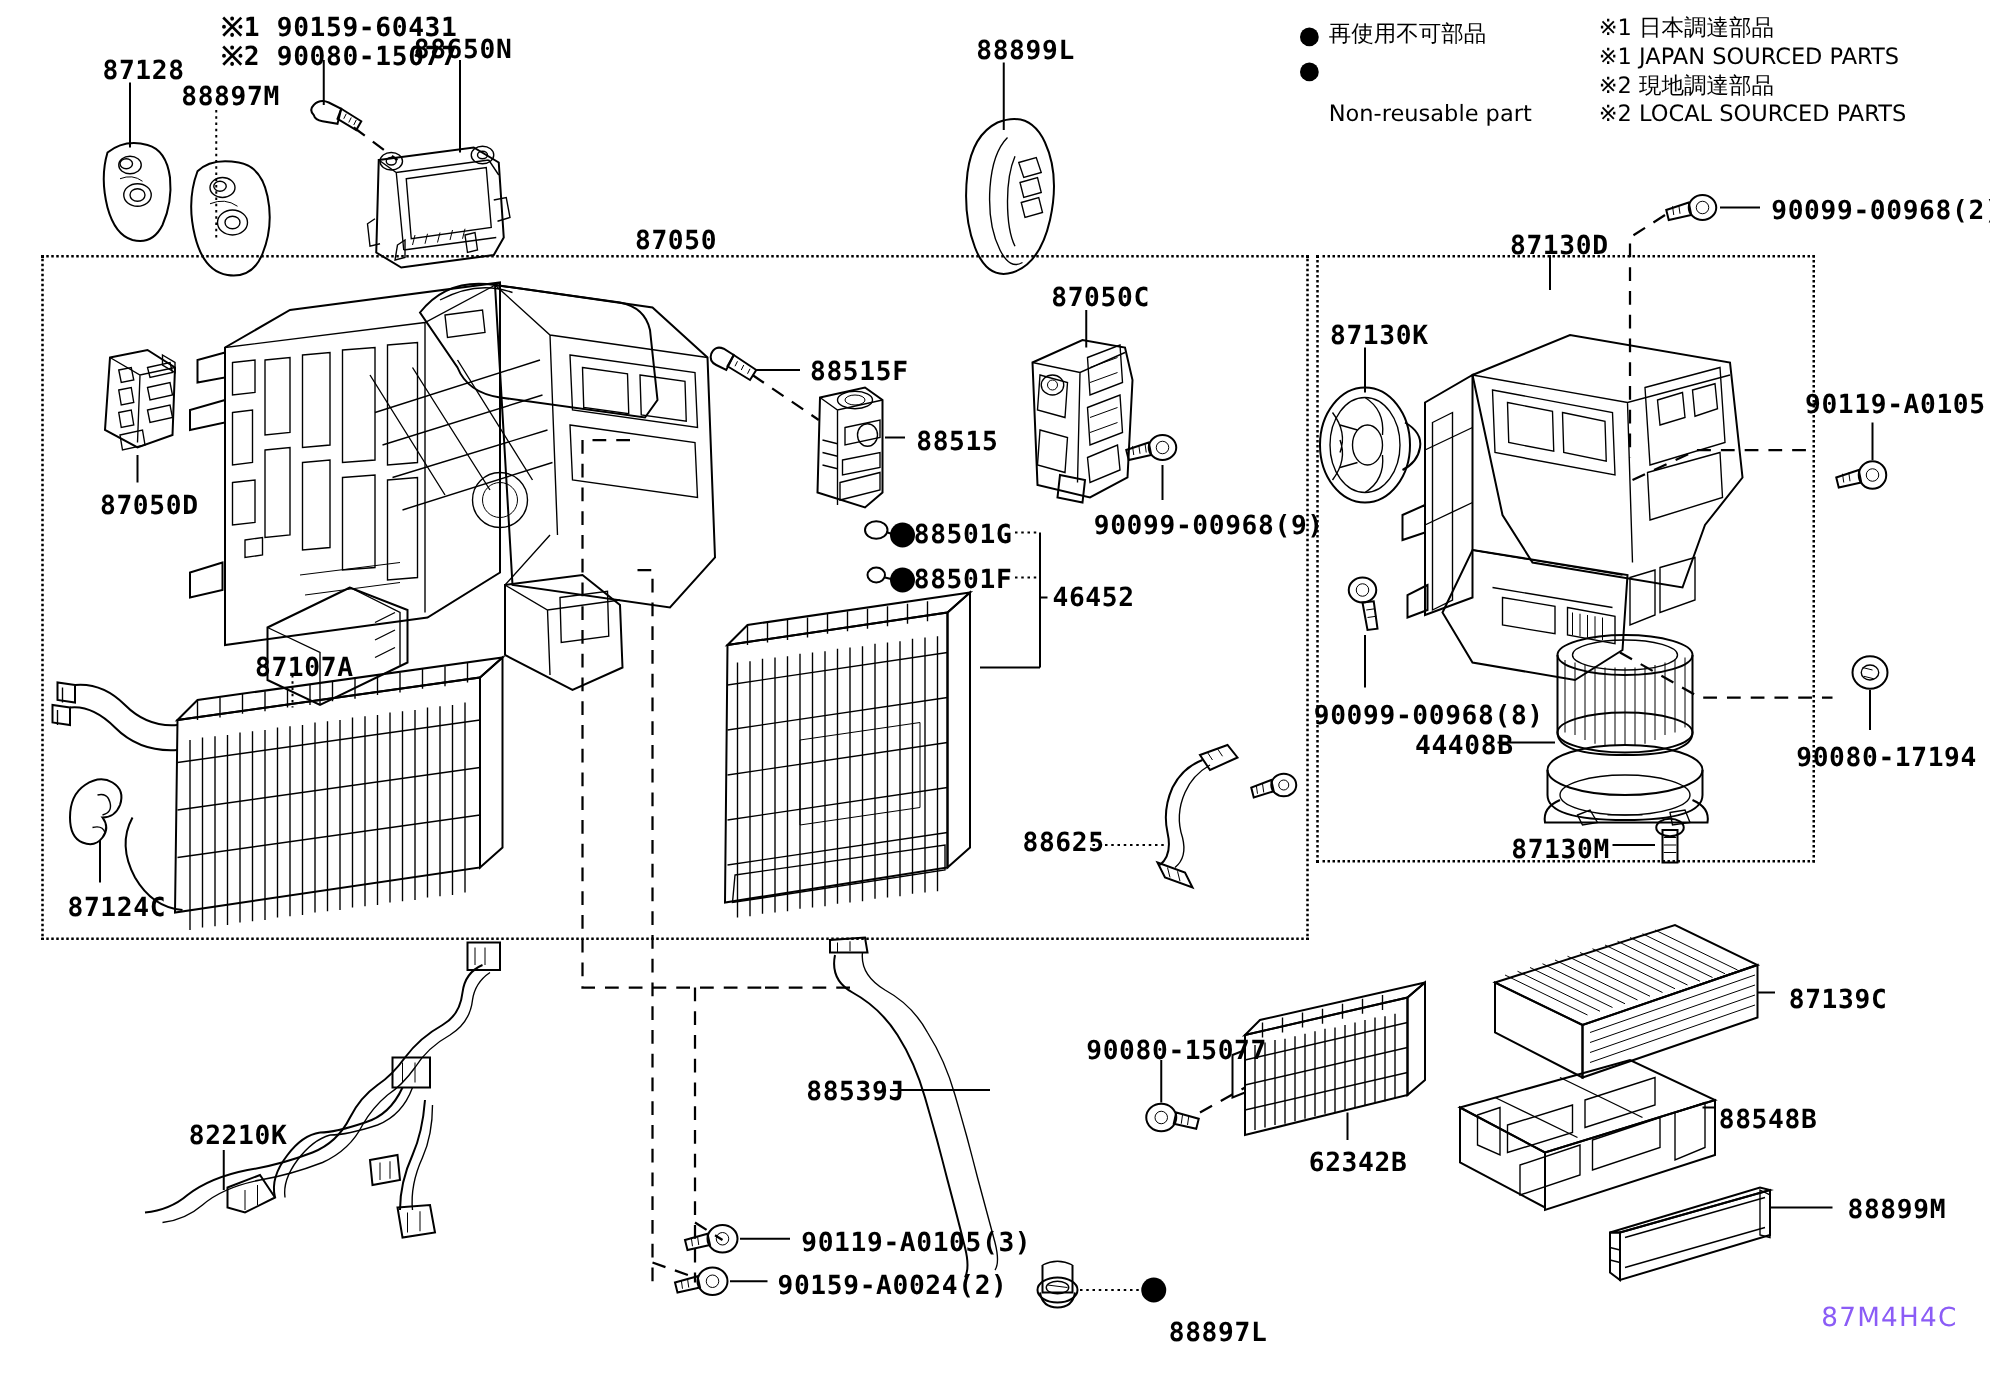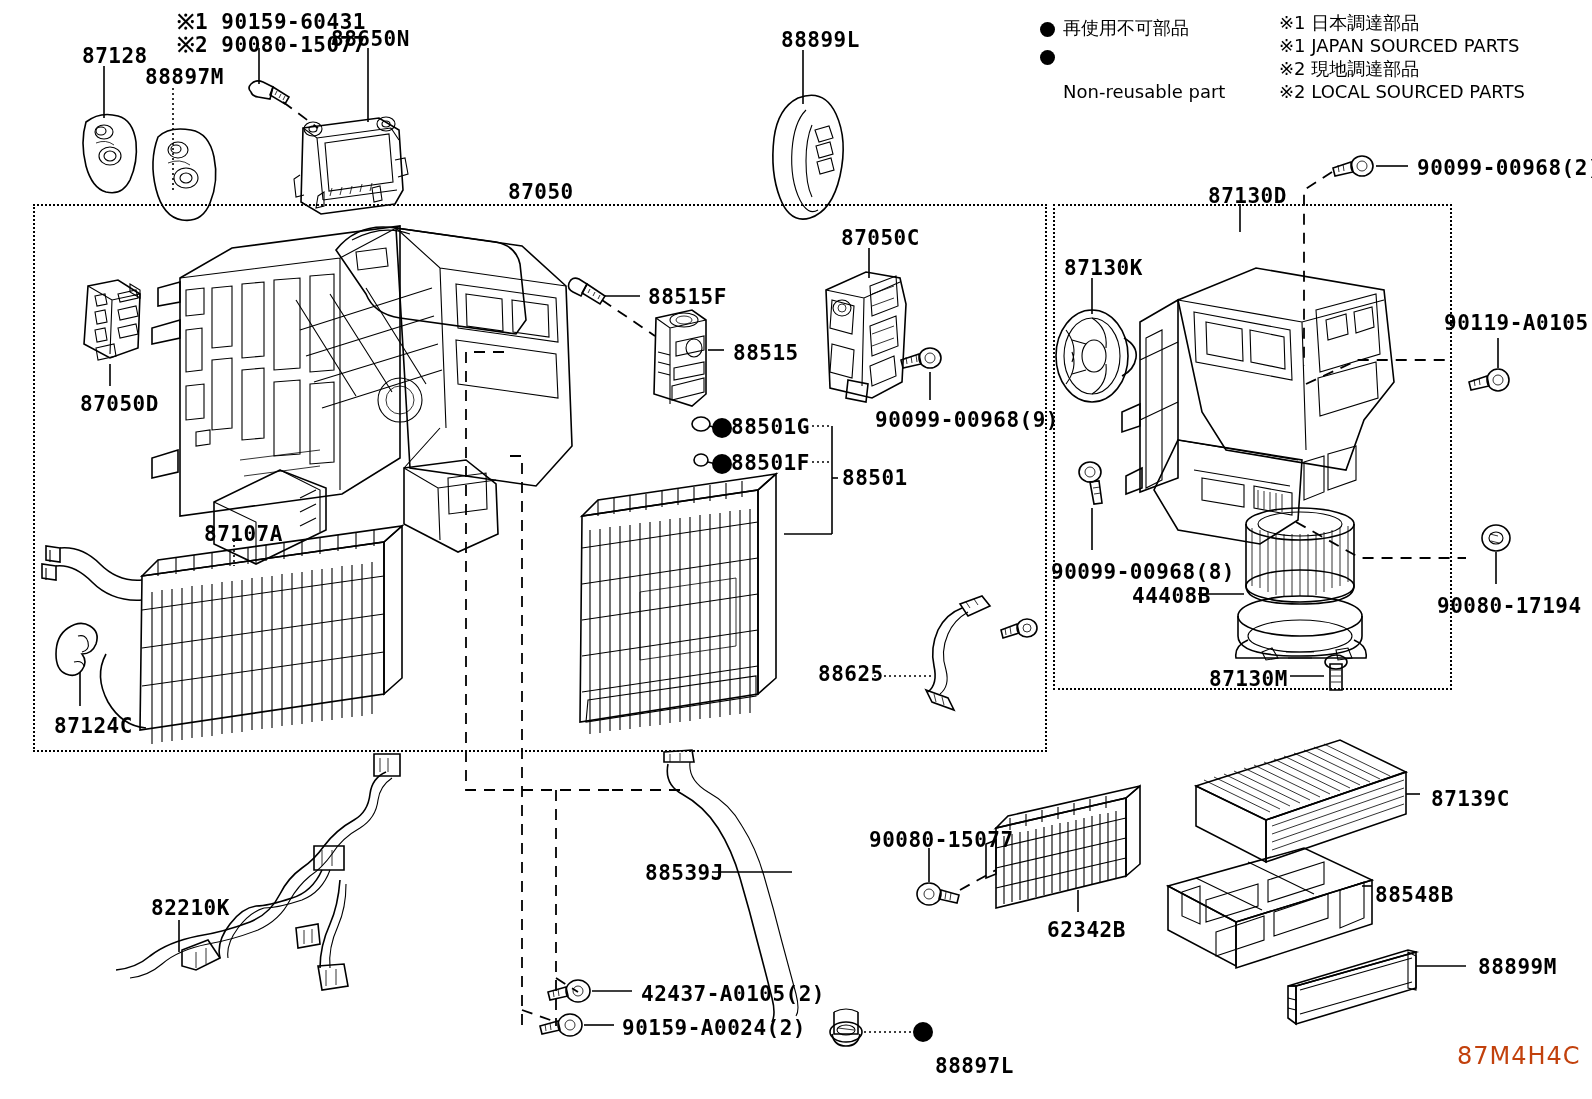--- a/index.html
+++ b/index.html
@@ -39,22 +39,22 @@
   }
   .panel{
     position:absolute;
     border:2px dotted #000;
     box-sizing:border-box;
     background:transparent;
   }
   .code{
     position:absolute;
     font-family:"DejaVu Sans","Liberation Sans",sans-serif;
-    font-size:24px;
-    color:#c2410c;
+    font-size:21px;
+    color:#8b5cf6;
     letter-spacing:1px;
   }
   svg.art{
     position:absolute;left:0;top:0;
     width:1592px;height:1099px;
     pointer-events:none;
   }
   .ln{stroke:#000;stroke-width:1.6;fill:none;}
   .ln-thin{stroke:#000;stroke-width:1.1;fill:none;}
   .ln-hair{stroke:#000;stroke-width:0.8;fill:none;}
@@ -534,38 +534,38 @@
   <div class="lbl" style="left:331px;top:29px;">88650N</div>
   <div class="lbl" style="left:781px;top:30px;">88899L</div>
   <div class="lbl" style="left:508px;top:182px;">87050</div>
   <div class="lbl" style="left:841px;top:228px;">87050C</div>
   <div class="lbl" style="left:80px;top:394px;">87050D</div>
   <div class="lbl" style="left:648px;top:287px;">88515F</div>
   <div class="lbl" style="left:733px;top:343px;">88515</div>
   <div class="lbl" style="left:875px;top:410px;">90099-00968(9)</div>
   <div class="lbl" style="left:731px;top:417px;">88501G</div>
   <div class="lbl" style="left:731px;top:453px;">88501F</div>
-  <div class="lbl" style="left:842px;top:468px;">88501</div>
+  <div class="lbl" style="left:842px;top:468px;">46452</div>
   <div class="lbl" style="left:204px;top:524px;">87107A</div>
   <div class="lbl" style="left:54px;top:716px;">87124C</div>
   <div class="lbl" style="left:818px;top:664px;">88625</div>
   <div class="lbl" style="left:1208px;top:186px;">87130D</div>
   <div class="lbl" style="left:1064px;top:258px;">87130K</div>
   <div class="lbl" style="left:1417px;top:158px;">90099-00968(2)</div>
   <div class="lbl" style="left:1444px;top:313px;">90119-A0105</div>
   <div class="lbl" style="left:1051px;top:562px;">90099-00968(8)</div>
   <div class="lbl" style="left:1132px;top:586px;">44408B</div>
   <div class="lbl" style="left:1437px;top:596px;">90080-17194</div>
   <div class="lbl" style="left:1209px;top:669px;">87130M</div>
   <div class="lbl" style="left:1431px;top:789px;">87139C</div>
   <div class="lbl" style="left:1375px;top:885px;text-align:center;">88548B</div>
   <div class="lbl" style="left:1478px;top:957px;">88899M</div>
   <div class="lbl" style="left:869px;top:830px;">90080-15077</div>
   <div class="lbl" style="left:1047px;top:920px;">62342B</div>
   <div class="lbl" style="left:645px;top:863px;">88539J</div>
   <div class="lbl" style="left:151px;top:898px;">82210K</div>
-  <div class="lbl" style="left:641px;top:984px;">42437-A0105(2)</div>
+  <div class="lbl" style="left:641px;top:984px;">90119-A0105(3)</div>
   <div class="lbl" style="left:622px;top:1018px;">90159-A0024(2)</div>
   <div class="lbl" style="left:935px;top:1024px;margin-top:32px;">88897L</div>
 
   <div class="code" style="left:1457px;top:1042px;">87M4H4C</div>
 
 </div>
 
 </body></html>

